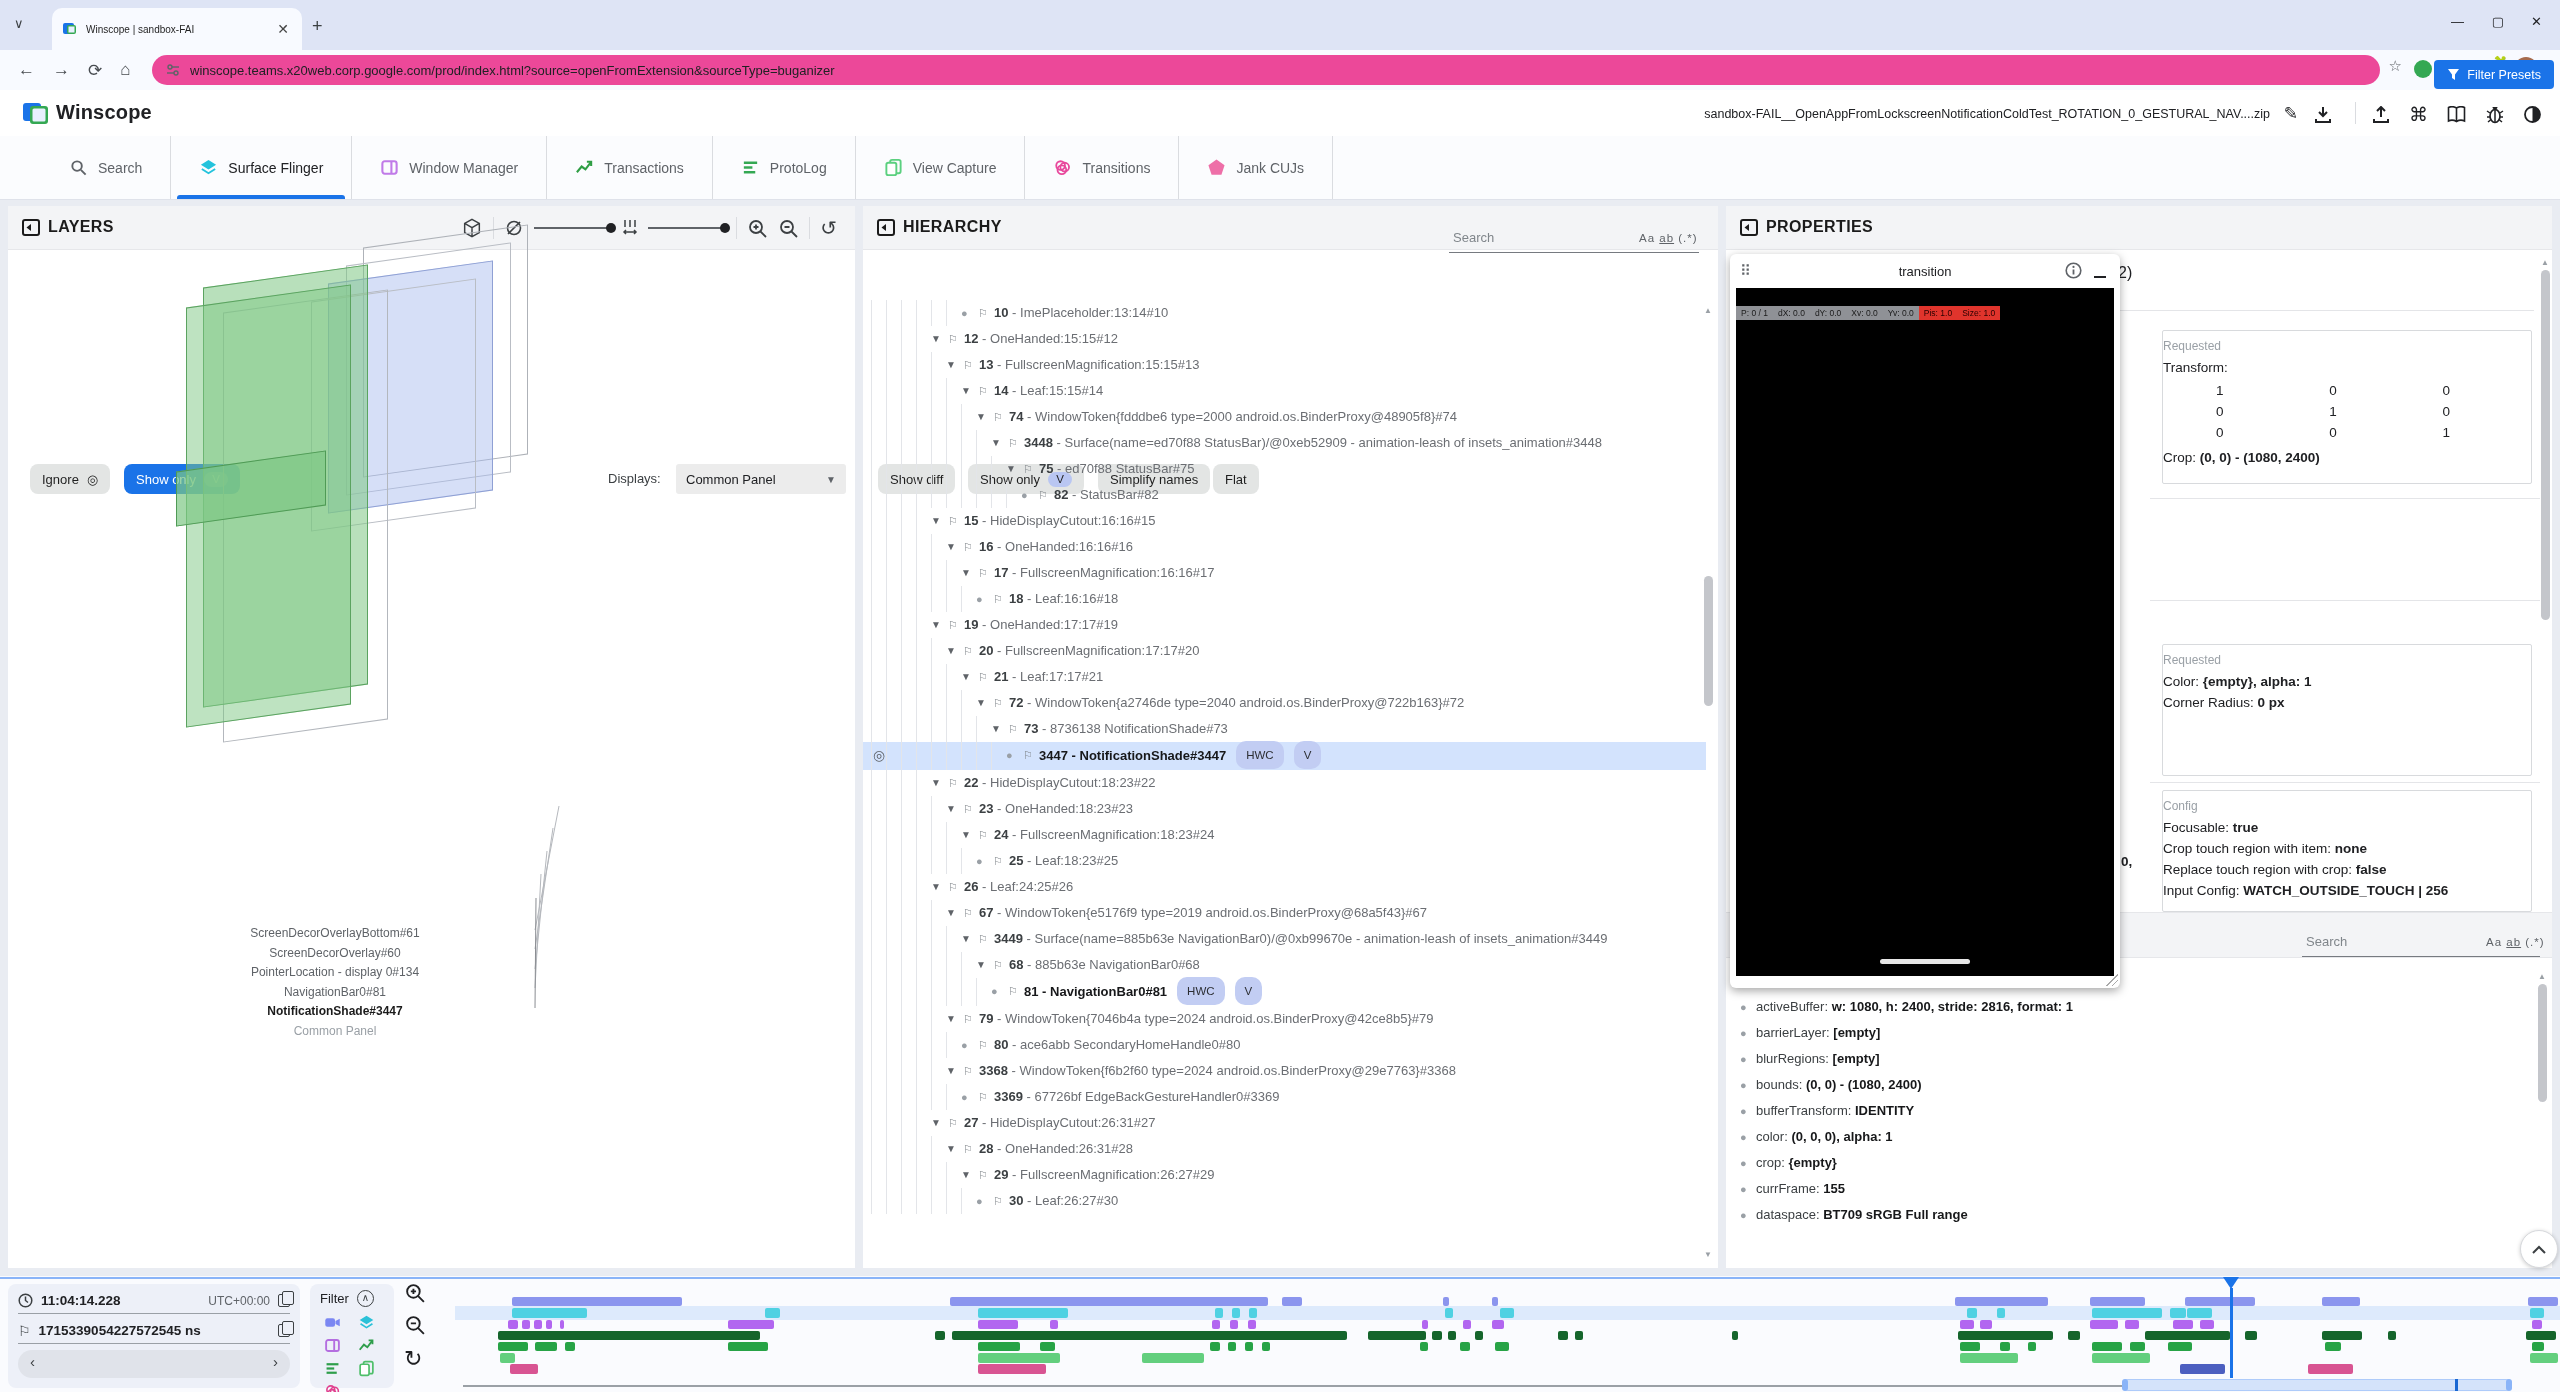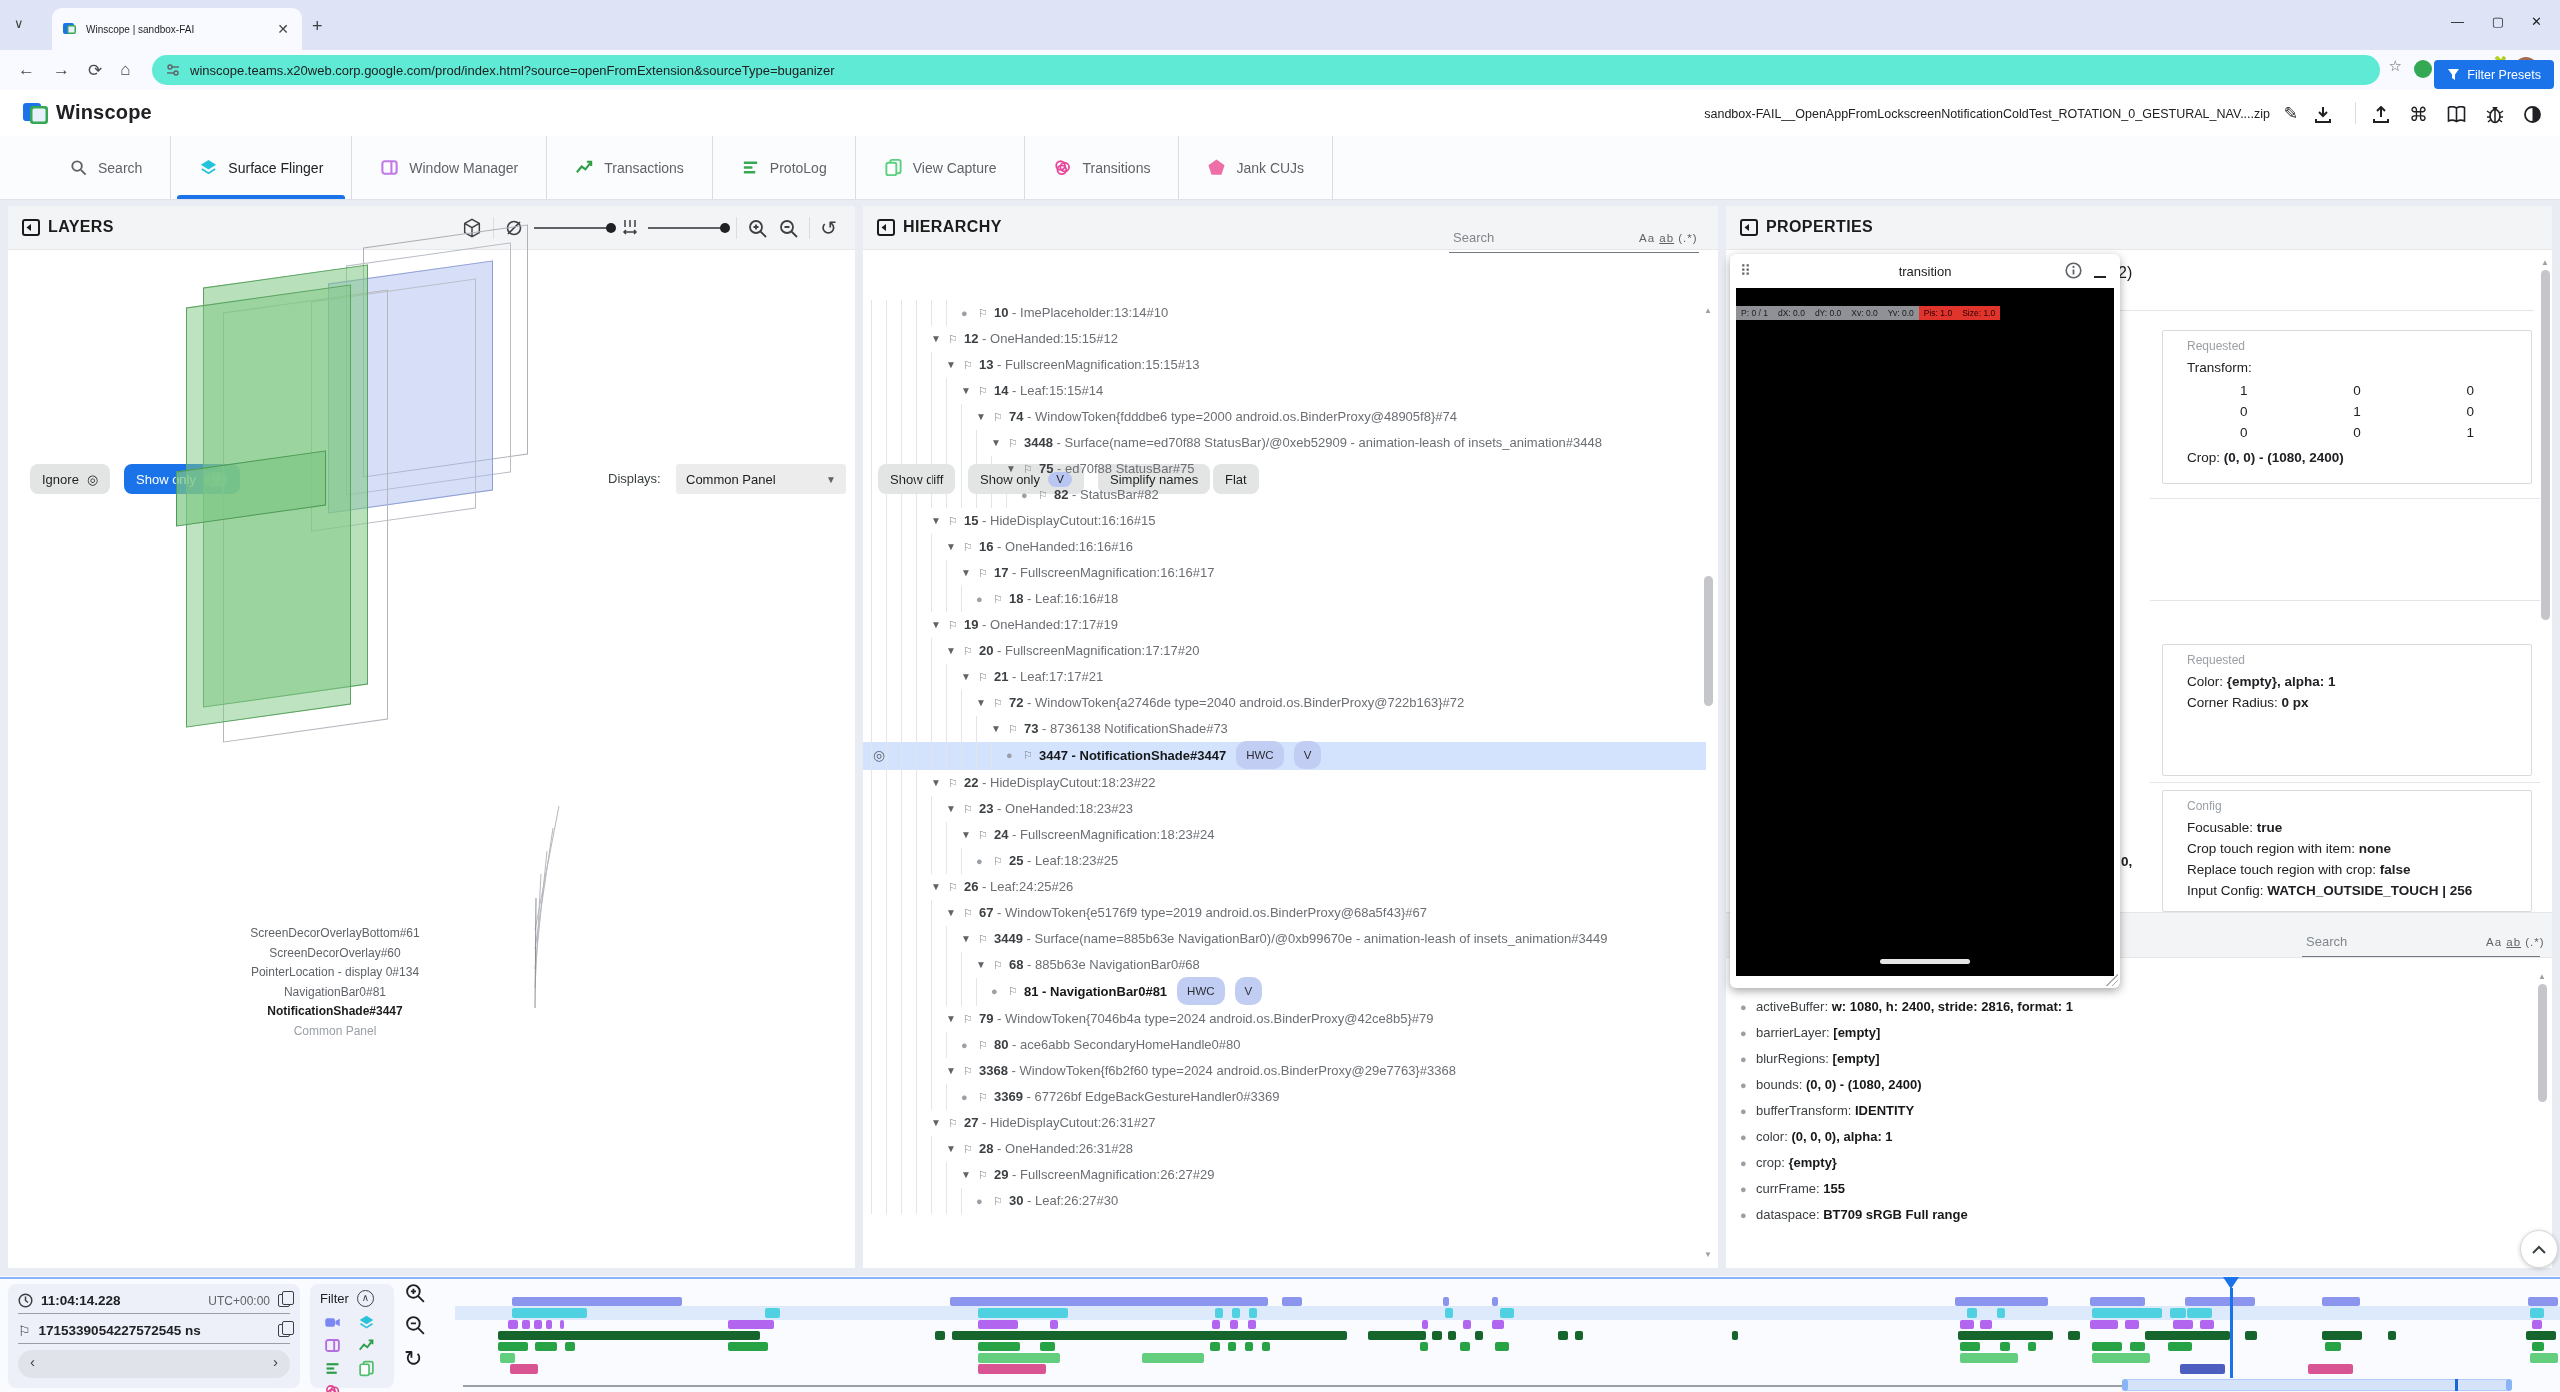--- a/index.html
+++ b/index.html
@@ -11,21 +11,21 @@
   
   #tabstrip { left:0; top:0; width:2560px; height:50px; background:#dee4f5; }
   .tab { position:absolute; left:52px; top:8px; width:250px; height:42px; background:#f8faff; border-radius:10px 10px 0 0; display:flex; align-items:center; padding:0 10px; gap:8px; }
   .tab-title { font-size:10px; color:#1f1f1f; white-space:nowrap; overflow:hidden; flex:1; }
   .tab-close { color:#444; font-size:14px; width:18px; text-align:center; }
   .newtab { position:absolute; left:312px; top:16px; font-size:18px; color:#3c4043; }
   .tsearch { position:absolute; left:14px; top:16px; font-size:13px; color:#3c4043; }
   .winctl { position:absolute; top:14px; font-size:13px; color:#202124; }
   #toolbar { left:0; top:50px; width:2560px; height:40px; background:#f8faff; display:flex; align-items:center; }
   .navic { font-size:17px; color:#474b50; margin-left:18px; }
-  .urlpill { position:absolute; left:152px; top:55px; width:2228px; height:30px; background:#5eead4; border-radius:15px; display:flex; align-items:center; padding:0 14px; gap:10px; }
+  .urlpill { position:absolute; left:152px; top:55px; width:2228px; height:30px; background:#ec4899; border-radius:15px; display:flex; align-items:center; padding:0 14px; gap:10px; }
   .url { font-size:13px; color:#202124; white-space:nowrap; overflow:hidden; }
   .tbright { position:absolute; top:57px; font-size:15px; color:#5f6368; }
   .extdot { position:absolute; top:60px; width:18px; height:18px; border-radius:50%; }
   .avatar { position:absolute; top:57px; width:24px; height:24px; border-radius:50%; background:#a56a4d; }
 
   
   #appheader { left:0; top:90px; width:2560px; height:46px; background:#fff; }
   .logo { position:absolute; left:22px; top:10px; }
   .apptitle { position:absolute; left:56px; top:11px; font-size:20px; font-weight:bold; color:#202124; letter-spacing:.2px; }
   .tracefile { position:absolute; right:290px; top:17px; font-size:12.5px; color:#202124; max-width:640px; white-space:nowrap; overflow:hidden; }
@@ -80,21 +80,21 @@
   .tdot { flex:0 0 17px; color:#9aa0a6; font-size:11px; }
   .tflag { flex:0 0 16px; color:#80868b; font-size:11px; }
   .ttext { font-size:13px; color:#6b6e73; }
   .ttext b { color:#3c4043; font-weight:bold; }
   .trow.boldrow .ttext, .trow.boldrow .ttext b, .trow.sel .ttext, .trow.sel .ttext b { color:#17181a; font-weight:bold; }
   .tchip { display:inline-block; background:#c2cdf3; color:#2c2e33; font-size:11.5px; font-weight:normal; border-radius:10px; padding:1px 10px; margin-left:10px; position:relative; top:-1px; }
   .roweye { position:absolute; left:10px; top:0; font-size:14px; color:#5f6368; }
 
   
   #props { left:1726px; width:826px; }
-  .pbox { position:absolute; border:1px solid #d8dadd; border-radius:2px; background:#fff; padding:8px 24px; font-size:13.5px; color:#202124; }
+  .pbox { position:absolute; border:1px solid #d8dadd; border-radius:2px; background:#fff; padding:8px 0; font-size:13.5px; color:#202124; }
   .pbox .plabel { font-size:12px; color:#9aa0a6; margin-bottom:4px; }
   .pbox b { font-weight:bold; }
   .pline { line-height:21px; }
   .pdivider { position:absolute; height:1px; background:#e4e5e8; }
   .matrix { display:grid; grid-template-columns:1fr 1fr 1fr; width:340px; margin:2px 0 4px 0; }
   .matrix span { text-align:center; line-height:21px; }
   .proprow { position:relative; display:flex; align-items:flex-start; min-height:26px; line-height:26px; padding-left:30px; font-size:13px; color:#3c4043; }
   .proprow .pdot { position:absolute; left:14px; color:#9aa0a6; font-size:11px; }
   .proprow b { color:#17181a; }
   .prooot { padding-left:8px; }

